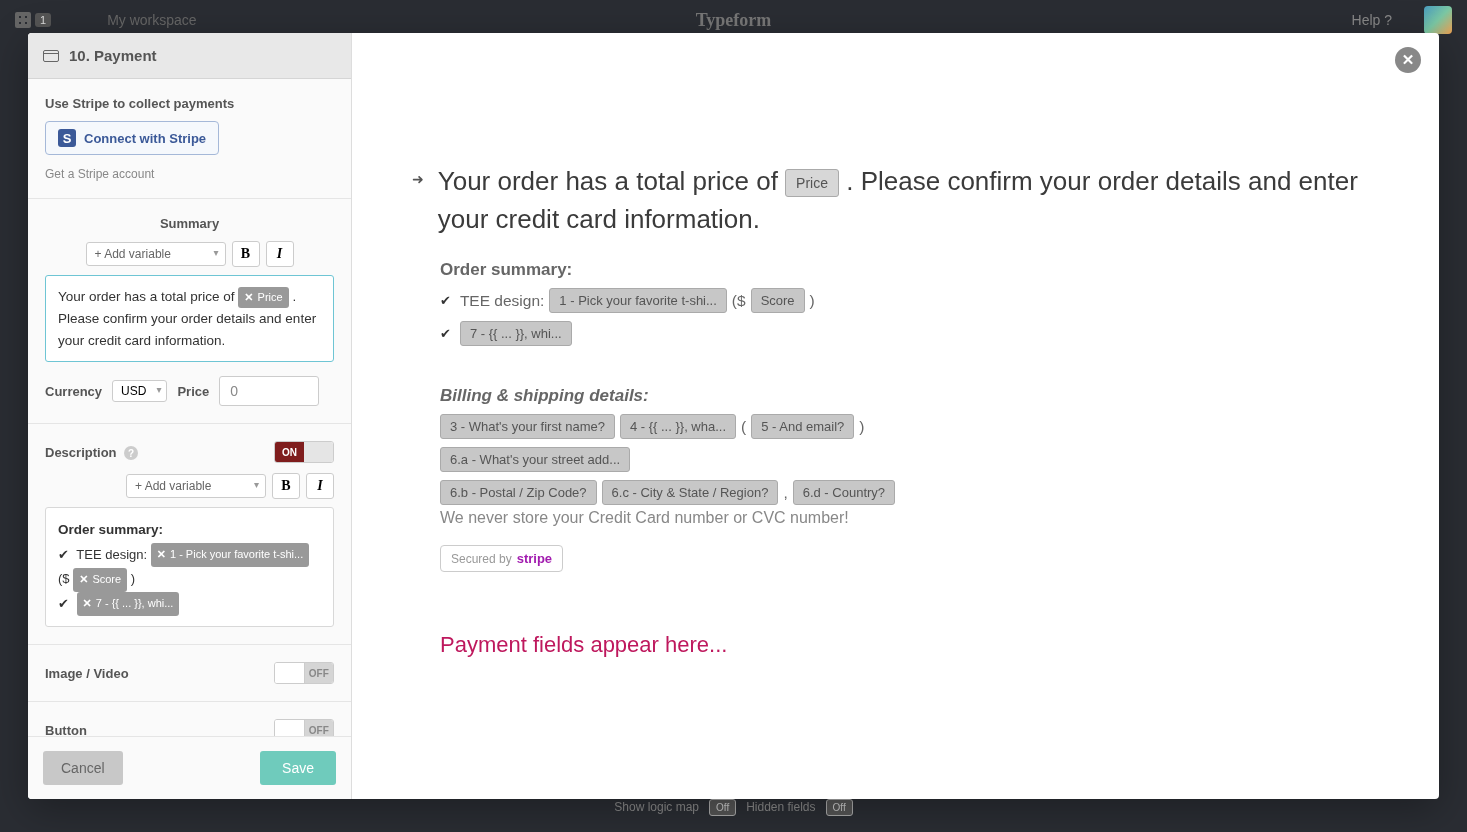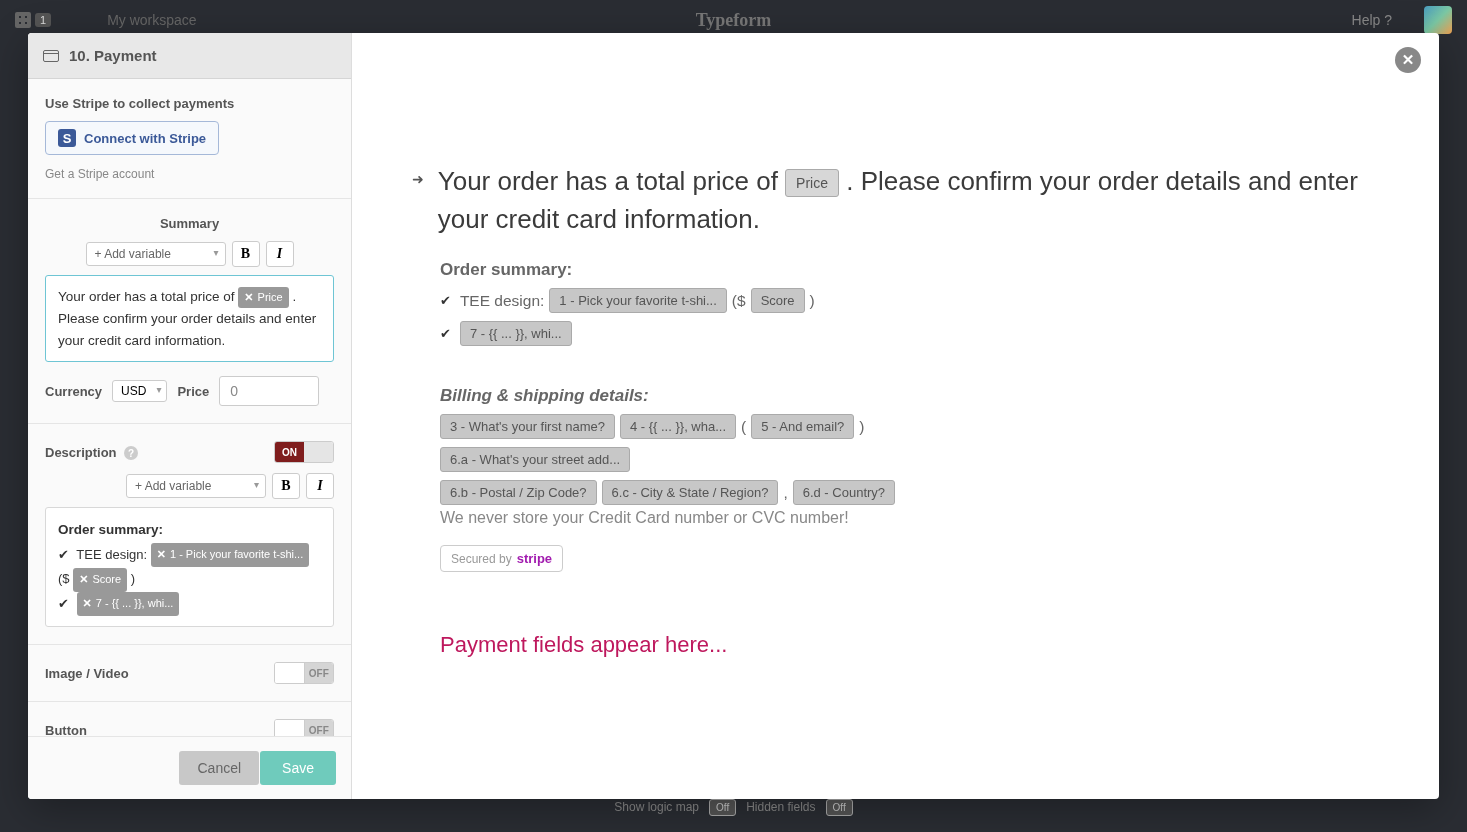--- a/index.html
+++ b/index.html
@@ -41,21 +41,21 @@
 .num-input { border:1px solid #ccc; border-radius:3px; padding:6px 10px; width:100px; font-size:14px; color:#888;}
 .label-sm { font-size:13px; font-weight:700; color:#555; }
 .toggle { width:60px; height:22px; border:1px solid #ccc; border-radius:3px; display:flex; overflow:hidden; cursor:pointer; background:#fff;}
 .toggle .on { flex:1; background:#7f1d1d; color:#fff; font-size:10px; font-weight:700; display:flex; align-items:center; justify-content:center;}
 .toggle .off { flex:1; background:#e5e5e5; color:#888; font-size:10px; font-weight:700; display:flex; align-items:center; justify-content:center;}
 .toggle.off-state .on { background:#fff; color:transparent; border-right:1px solid #ccc;}
 .toggle.off-state .off { background:#d5d5d5; }
 .desc-editor { margin-top:8px; border:1px solid #d8d8d8; border-radius:3px; padding:10px 12px; background:#fff; font-size:13px; color:#333; line-height:1.8;}
 .desc-editor .heading { font-weight:700; font-size:13.5px; color:#333;}
 .check { color:#333; font-size:13px; margin-right:4px;}
-.sidebar-footer { display:flex; justify-content:flex-end; gap:1px; padding:14px 15px; border-top:1px solid #e5e5e5; background:#fafafa;}
+.sidebar-footer { display:flex; justify-content:space-between; gap:1px; padding:14px 15px; border-top:1px solid #e5e5e5; background:#fafafa;}
 .btn-cancel { background:#c8c8c8; color:#666; border:none; padding:9px 18px; border-radius:3px; font-size:14px; cursor:pointer;}
 .btn-save { background:#6fcbbc; color:#fff; border:none; padding:3px 22px; border-radius:3px; font-size:14px; cursor:pointer;}
 .preview { flex:1; position:relative; padding:40px 60px 60px 60px; overflow-y:auto;}
 .close-btn { position:absolute; top:14px; right:18px; width:26px; height:26px; border-radius:50%; background:#888; color:#fff; display:flex; align-items:center; justify-content:center; cursor:pointer; font-size:15px; font-weight:700;}
 .q-row { display:flex; gap:14px; align-items:flex-start; margin-top:90px;}
 .q-arrow { color:#555; font-size:14px; margin-top:8px;}
 .q-text { font-size:26px; color:#3b3b3b; line-height:1.45; font-weight:400;}
 .pill { display:inline-block; border:1px solid #aaa; background:#d7d7d7; color:#555; font-size:14px; padding:3px 10px; border-radius:3px; vertical-align:middle;}
 .subhead { font-size:17px; font-weight:700; color:#666; margin-top:22px;}
 .preview-line { margin-top:8px; font-size:15.5px; color:#666; display:flex; align-items:center; flex-wrap:wrap; gap:5px;}

